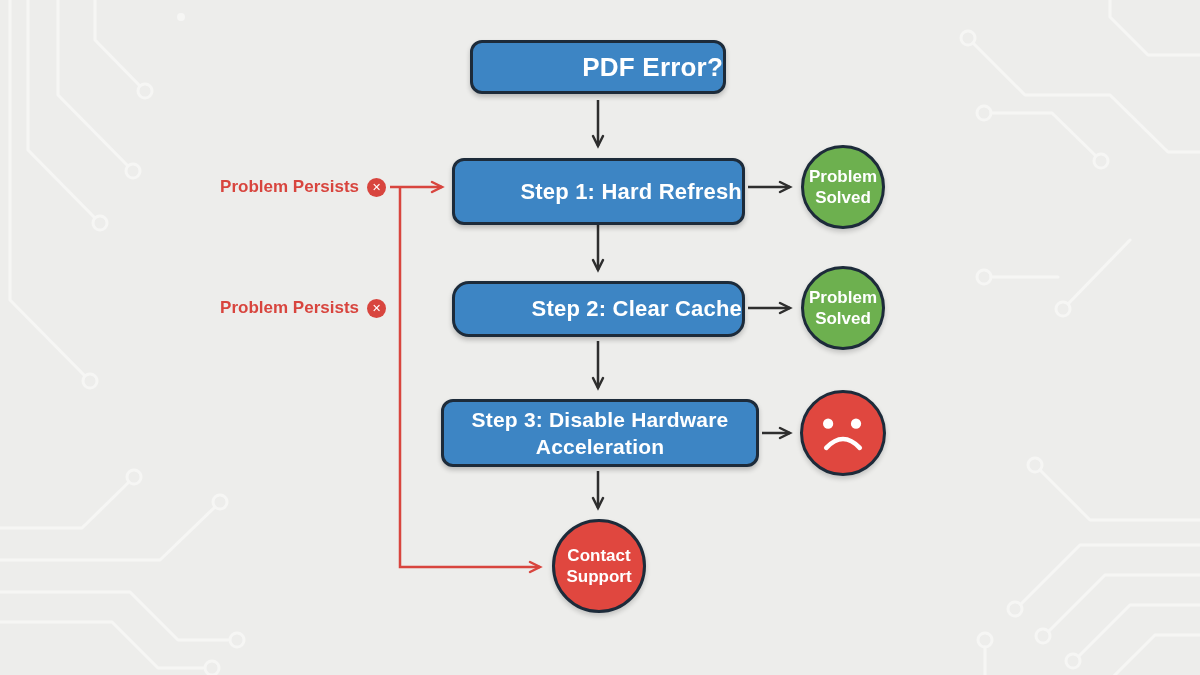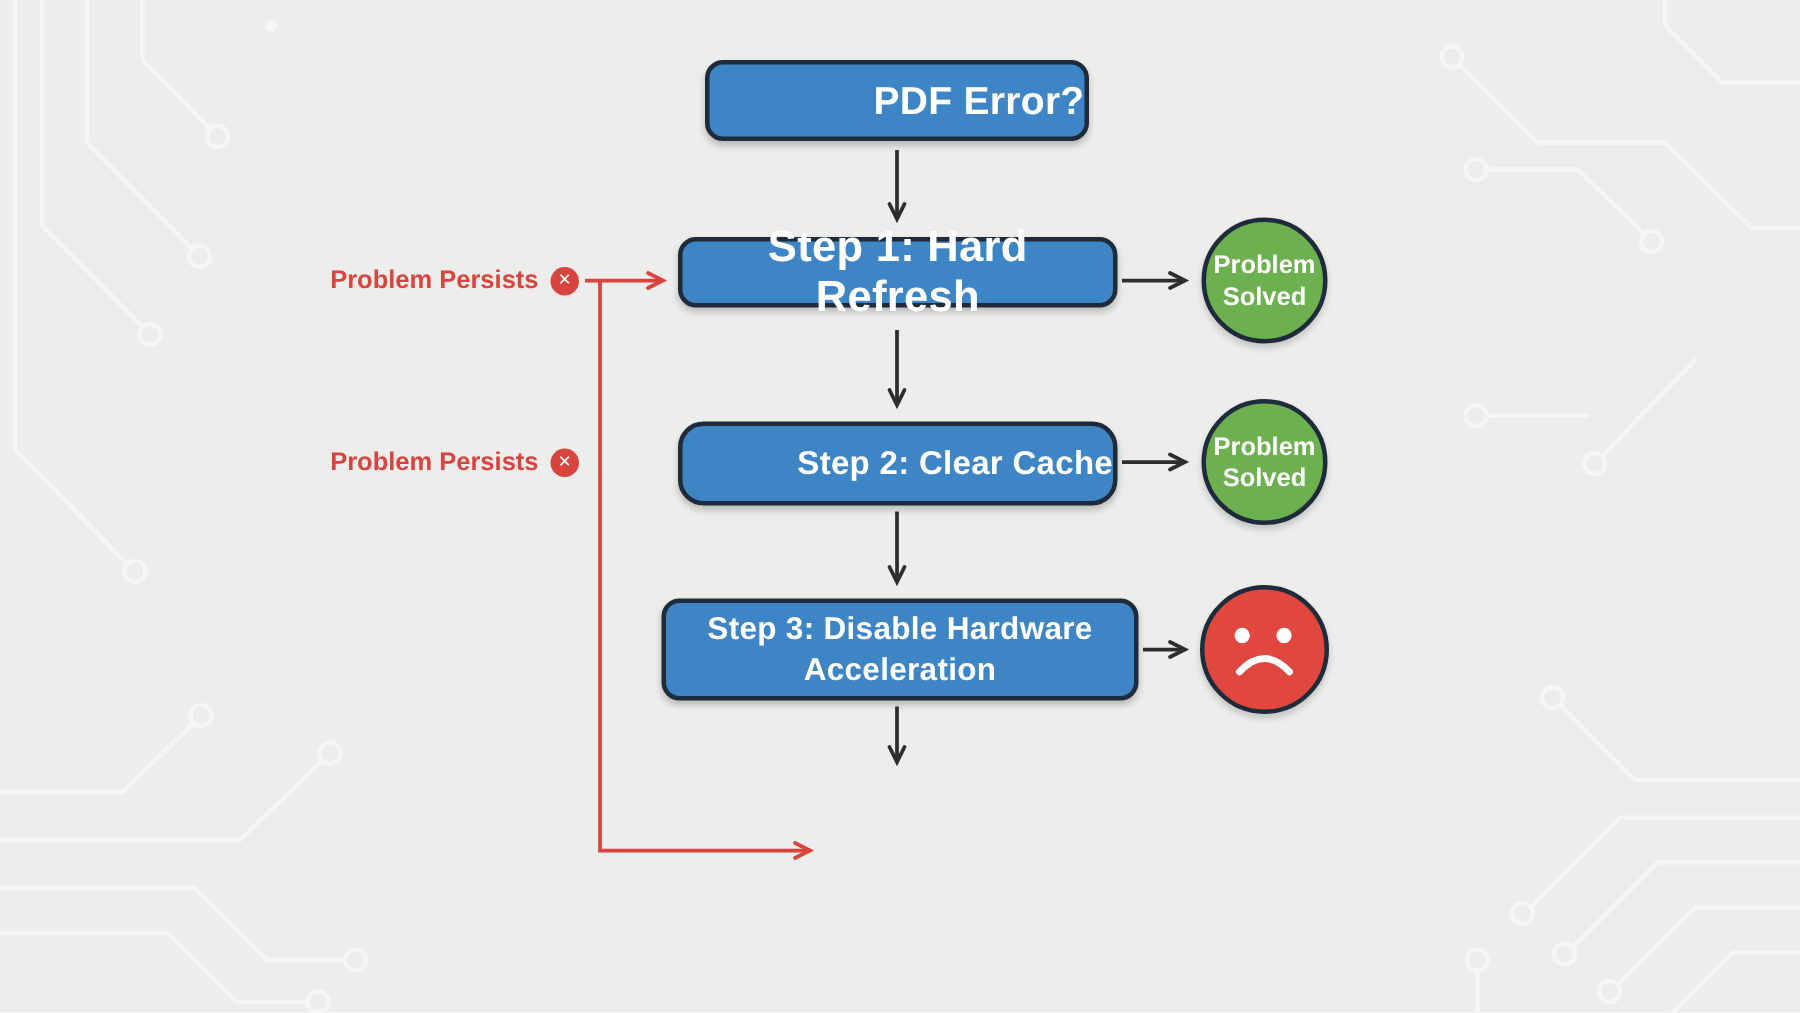--- a/index.html
+++ b/index.html
@@ -31,21 +31,21 @@
   .fbox{
     position:absolute;box-sizing:border-box;
     background:var(--node-blue,#3d85c4);
     border:3px solid var(--node-border,#1d2b3a);
     border-radius:12px;color:var(--text-white,#fff);font-weight:bold;
     display:flex;align-items:center;justify-content:flex-end;text-align:center;
     box-shadow:0 3px 5px rgba(0,0,0,.22);
     letter-spacing:.2px;
   }
   #box-start{left:470px;top:40px;width:256px;height:54px;font-size:26px;}
-  #box-step1{left:452px;top:158px;width:293px;height:47px;font-size:29px;}
+  #box-step1{left:452px;top:158px;width:293px;height:67px;font-size:22px;}
   #box-step2{left:452px;top:281px;width:293px;height:56px;font-size:22px;border-radius:17px;}
   #box-step3{left:441px;top:399px;width:318px;height:68px;font-size:21px;line-height:1.3;padding:16px 18px;}
 
   .fcircle{
     position:absolute;box-sizing:border-box;border-radius:50%;
     border:3px solid var(--node-border,#1d2b3a);
     color:var(--text-white,#fff);font-weight:bold;
     display:flex;align-items:center;justify-content:flex-end;text-align:center;
     font-size:17px;line-height:1.25;
     box-shadow:0 3px 5px rgba(0,0,0,.18);
@@ -171,20 +171,23 @@
   </div>
 
   <div class="fcircle" id="c-sad">
     <svg class="sadface" viewBox="0 0 86 86" aria-hidden="true">
       <circle class="feat" cx="27" cy="33" r="5.5"></circle>
       <circle class="feat" cx="57" cy="33" r="5.5"></circle>
       <path class="mouth" d="M25,59 Q43,40 61,59"></path>
     </svg>
   </div>
 
+  <div class="fcircle" id="c-contact">
+    <span>Contact Support</span>
+  </div>
 
   <div class="persist" id="persist1">
     <span>Problem Persists</span>
     <span class="x-badge">✕</span>
   </div>
   <div class="persist" id="persist2">
     <span>Problem Persists</span>
     <span class="x-badge">✕</span>
   </div>
 

